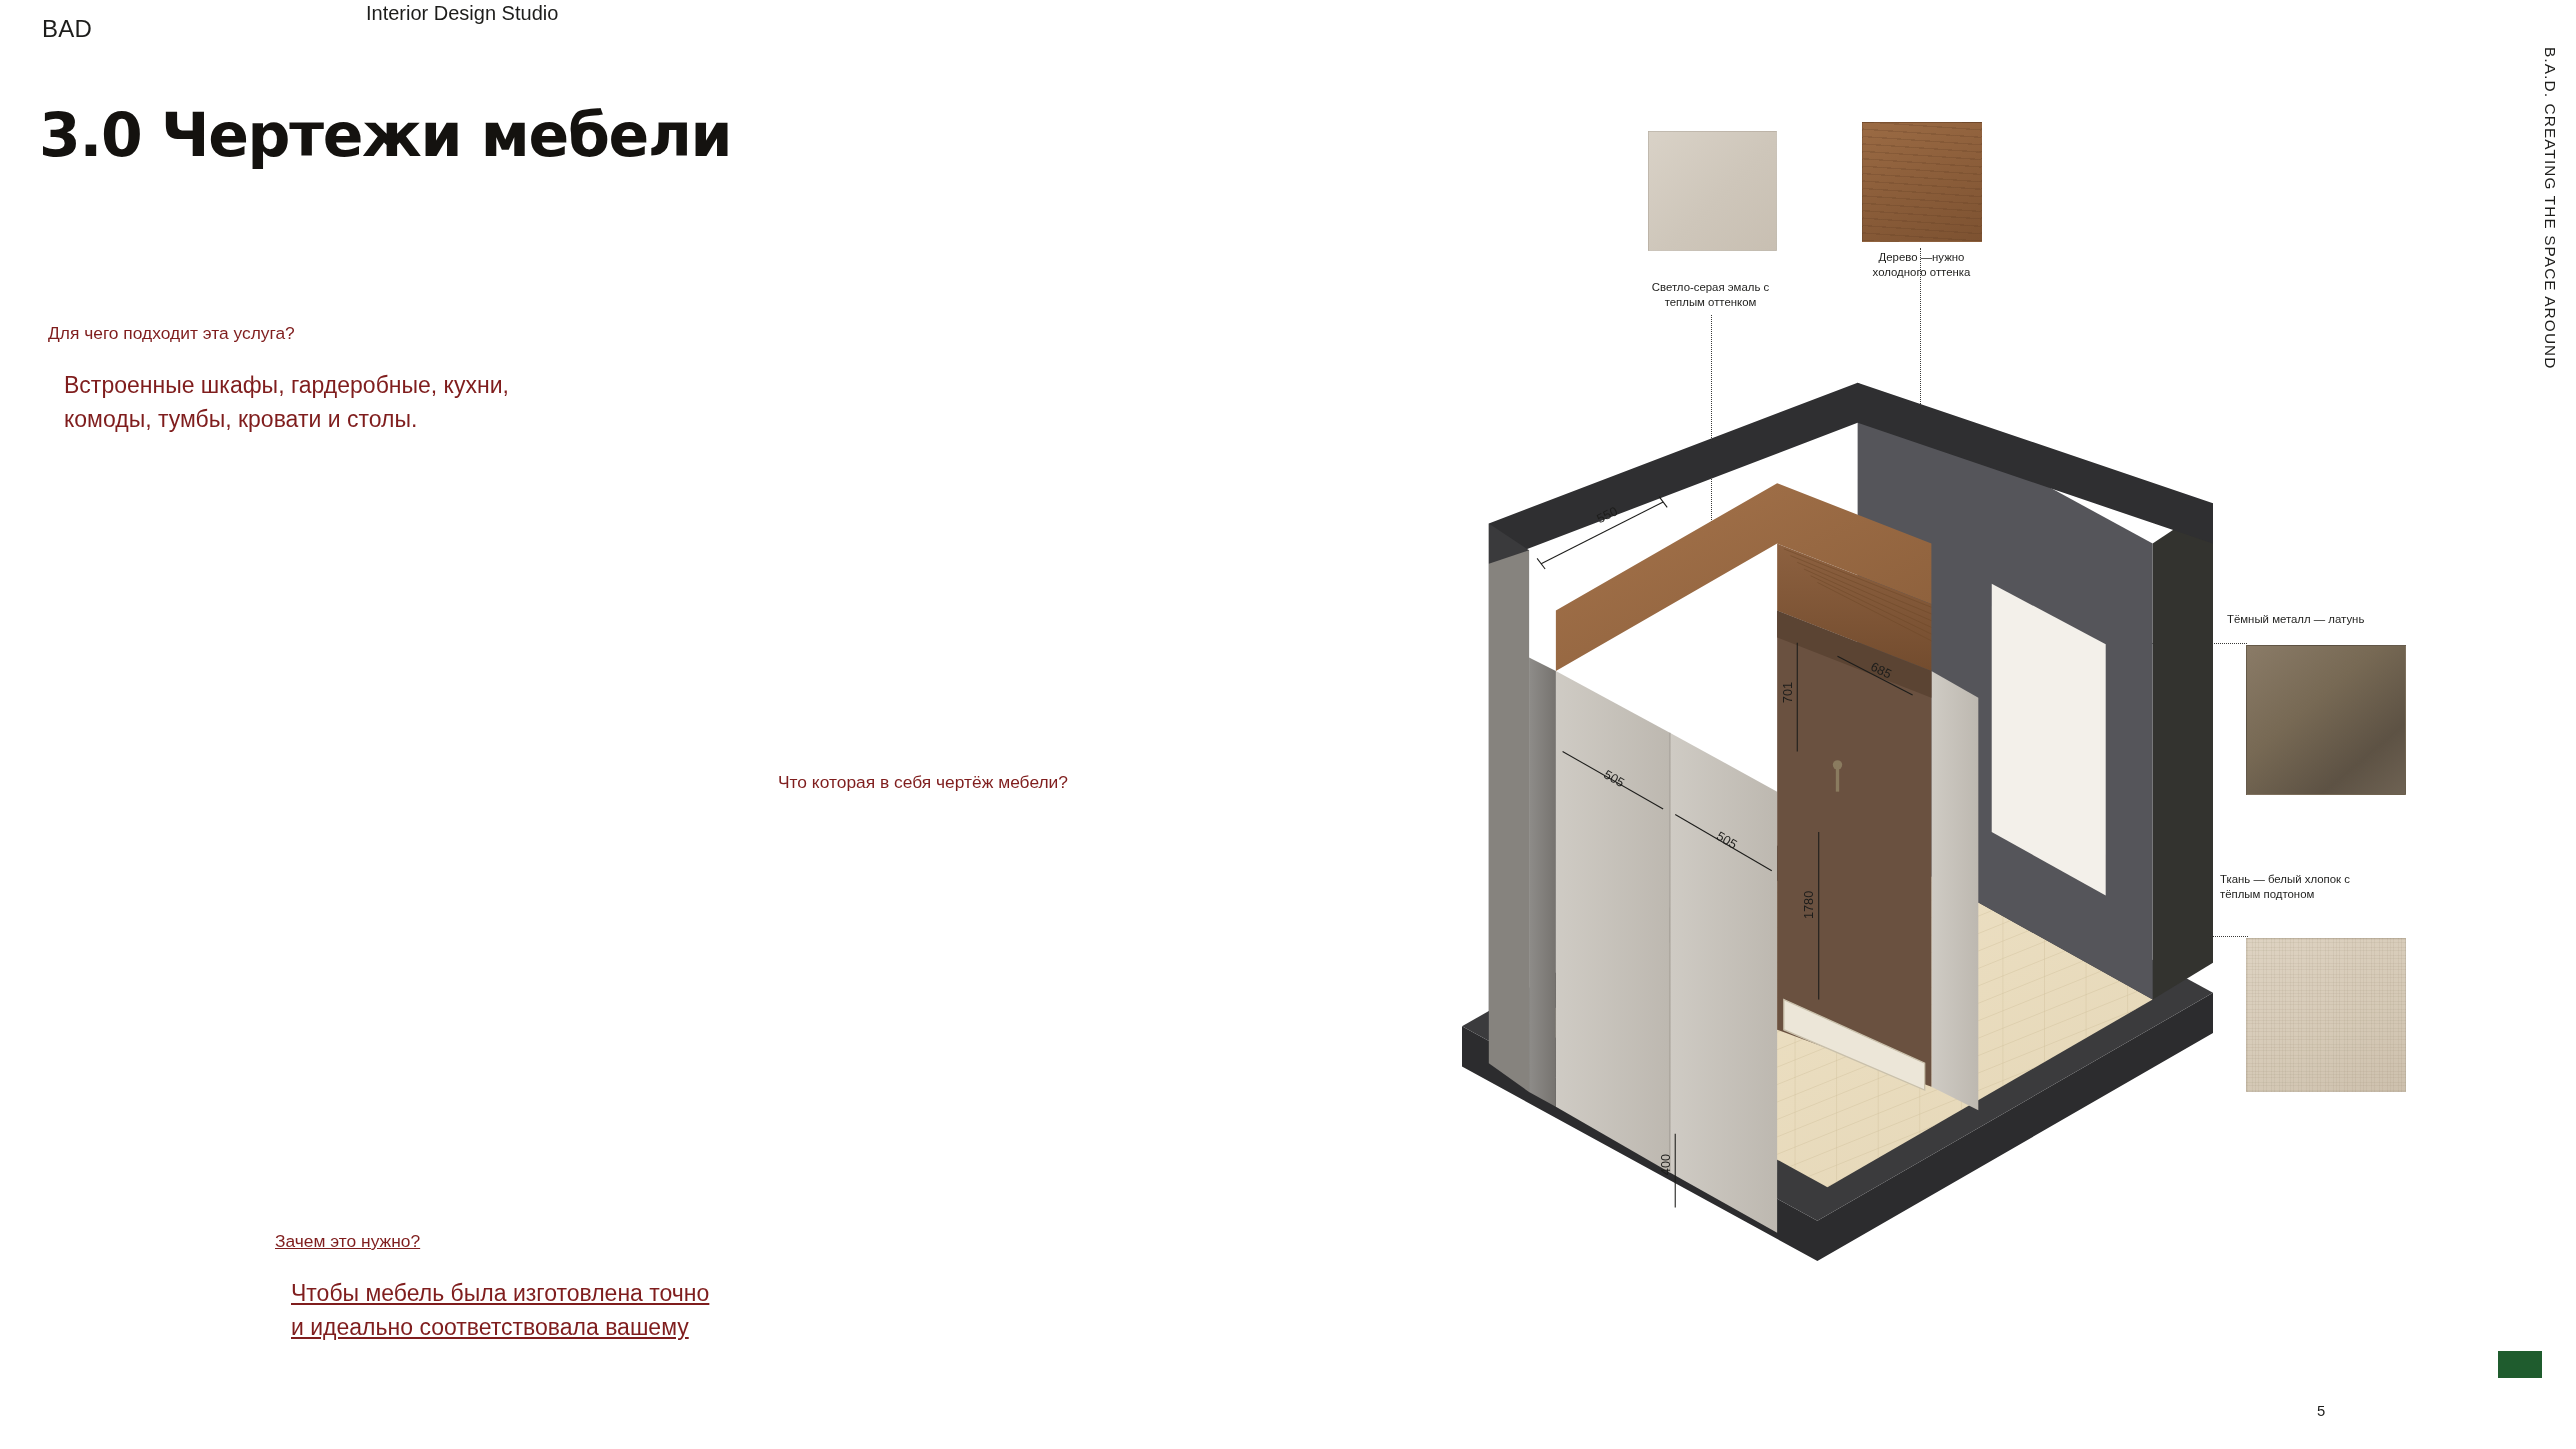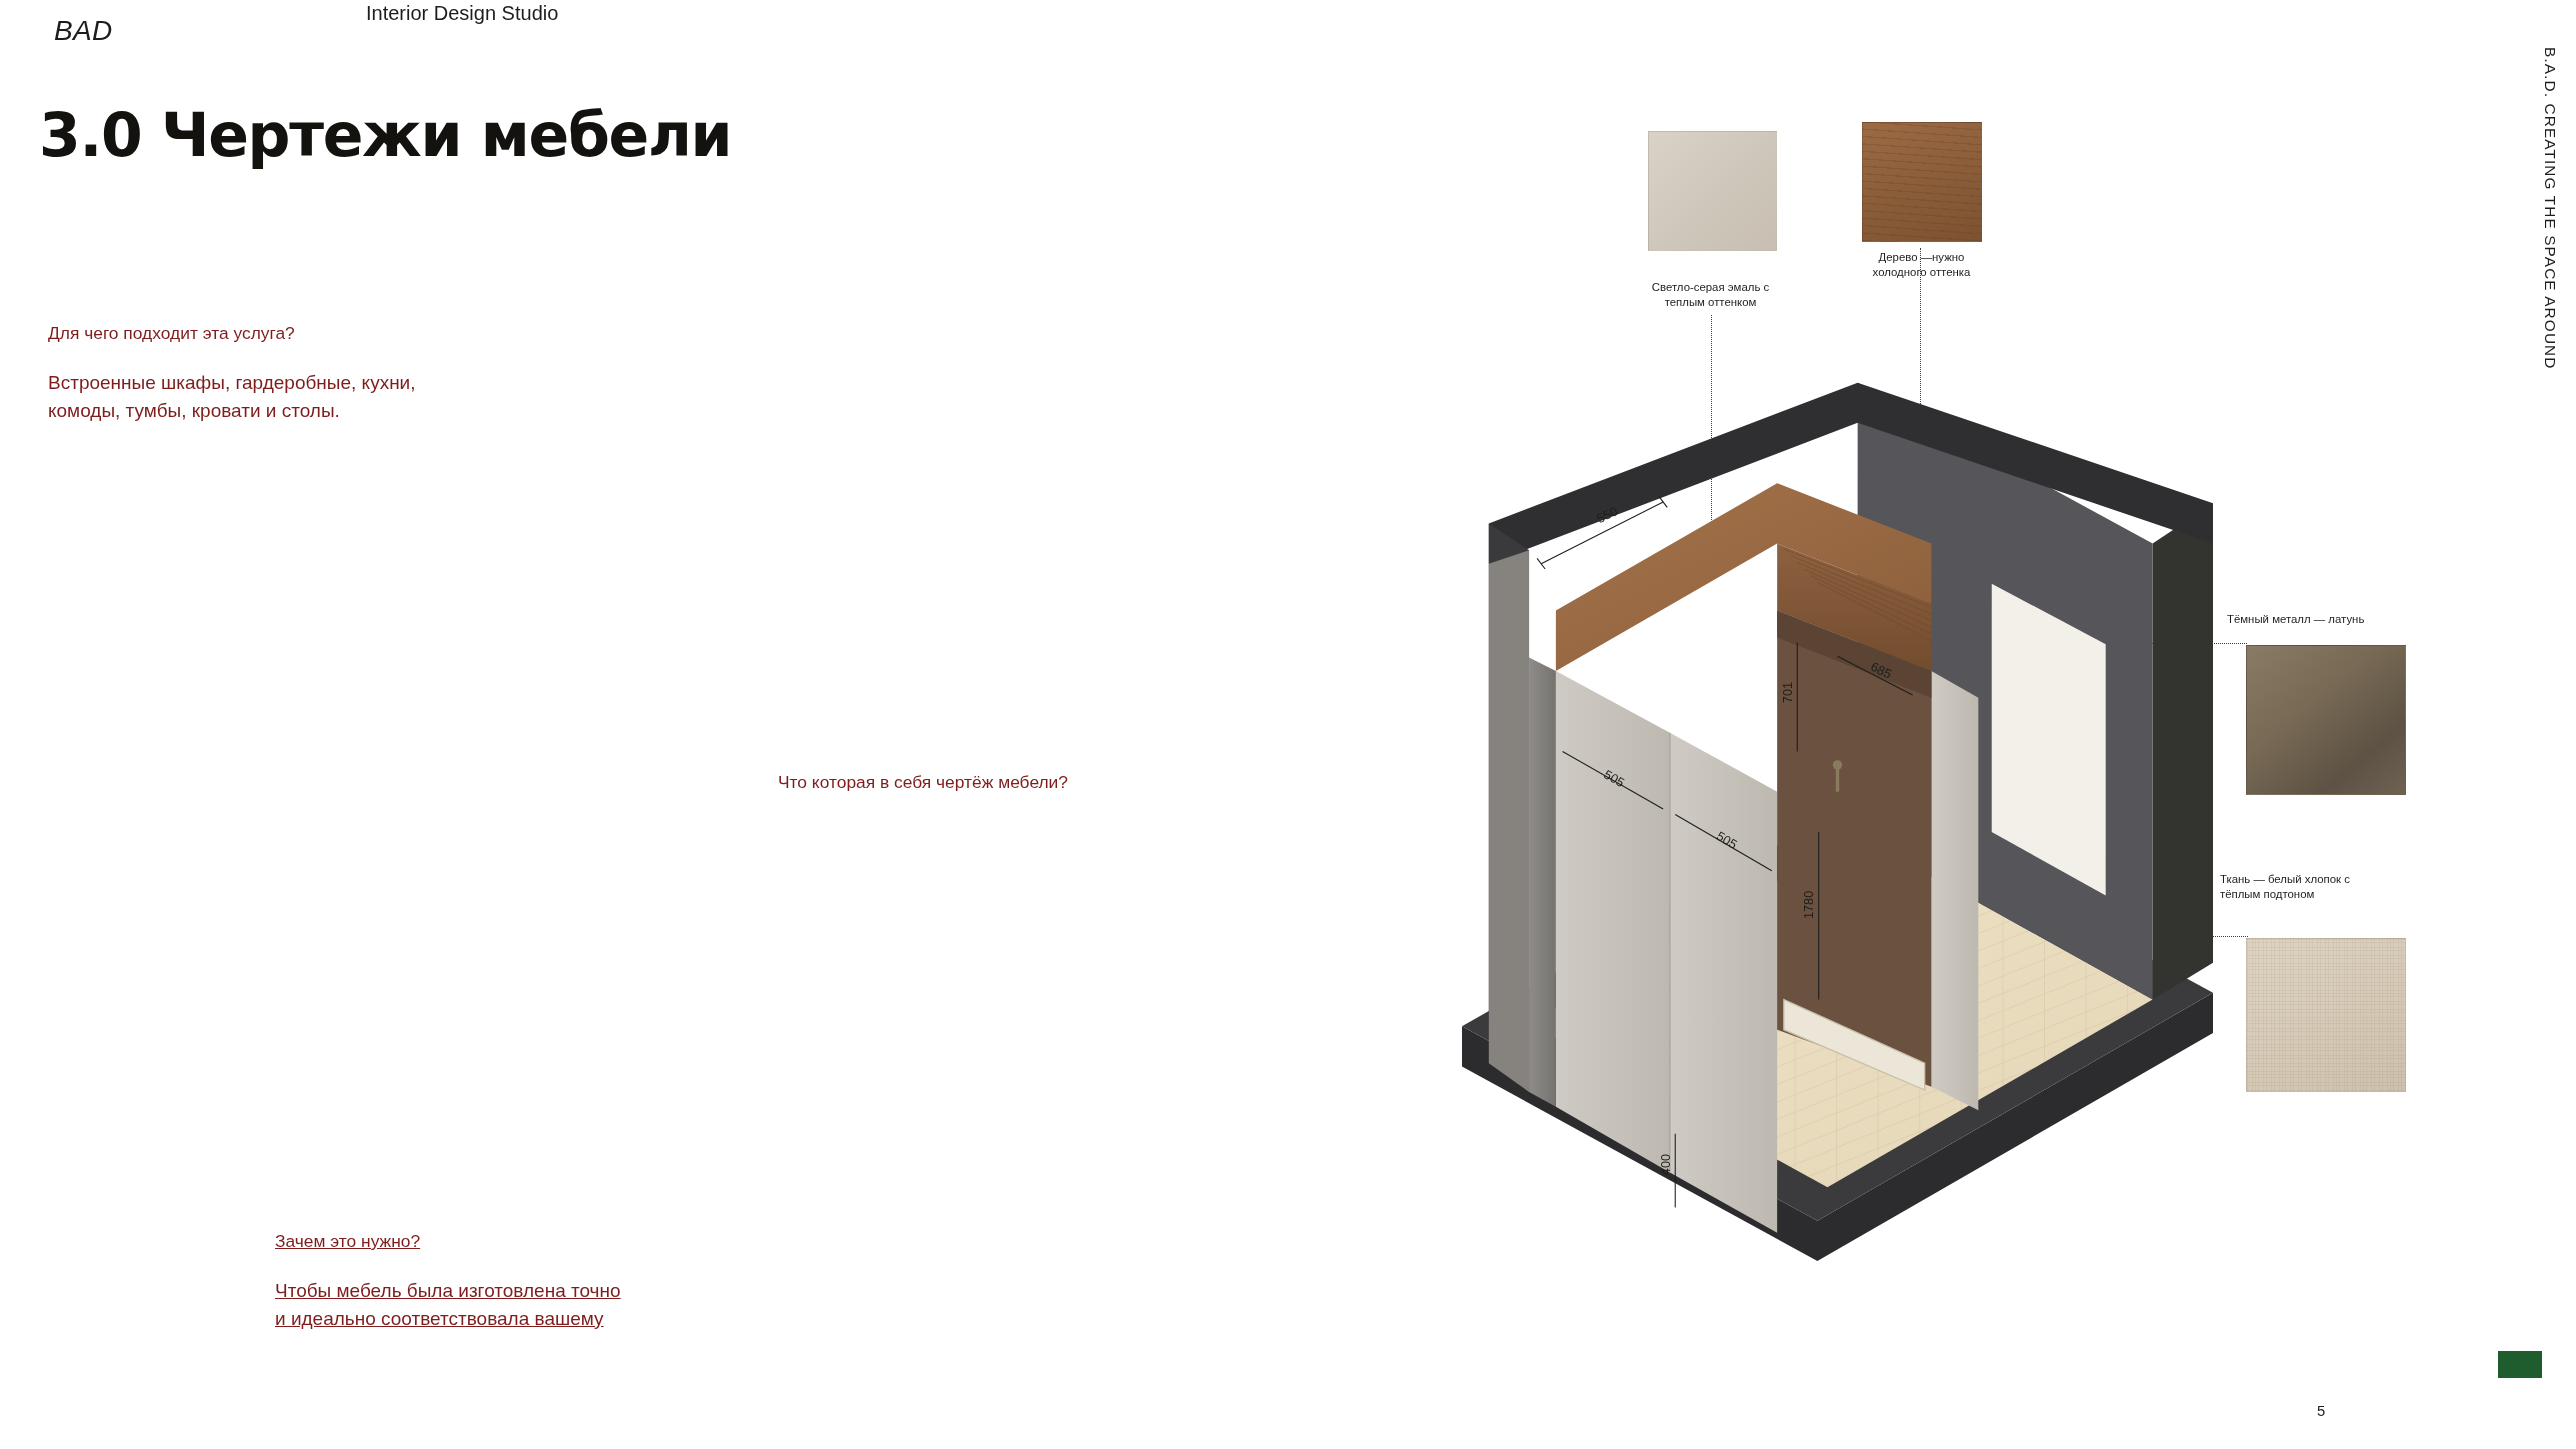--- a/index.html
+++ b/index.html
@@ -12,26 +12,25 @@
     height: 1449px;
     position: relative;
     overflow: hidden;
     font-family: "Liberation Sans", sans-serif;
     color: #1d1d1b;
   }
 
   
   .brand-mark {
     position: absolute;
-    left: 54px;
+    left: 42px;
     top: 14.8px;
-    font-size: 28px;
+    font-size: 24px;
     letter-spacing: 0.3px;
     color: #1d1d1b;
-    font-style: italic;
   }
   .studio-label {
     position: absolute;
     left: 366px;
     top: 2px;
     font-size: 20px;
     color: #1d1d1b;
   }
 
   .page-title {
@@ -51,22 +50,22 @@
     position: absolute;
     font-size: 17.4px;
     line-height: 1.45;
     color: #7f1d1d;
   }
   .block .q {
     margin: 0 0 23px 0;
     font-size: 17.4px;
   }
   .block .a {
-    margin: 0;
-    font-size: 19px;
+    margin: 16px;
+    font-size: 23px;
   }
   #block-service   { left: 48px;  top: 321px;  width: 510px; }
   #block-includes  { left: 778px; top: 770px; width: 557px; }
   #block-why       { left: 275px; top: 1229px; width: 470px; text-decoration: underline; }
 
   
   .vertical-label {
     position: absolute;
     right: 17.4px;
     top: 47px;

